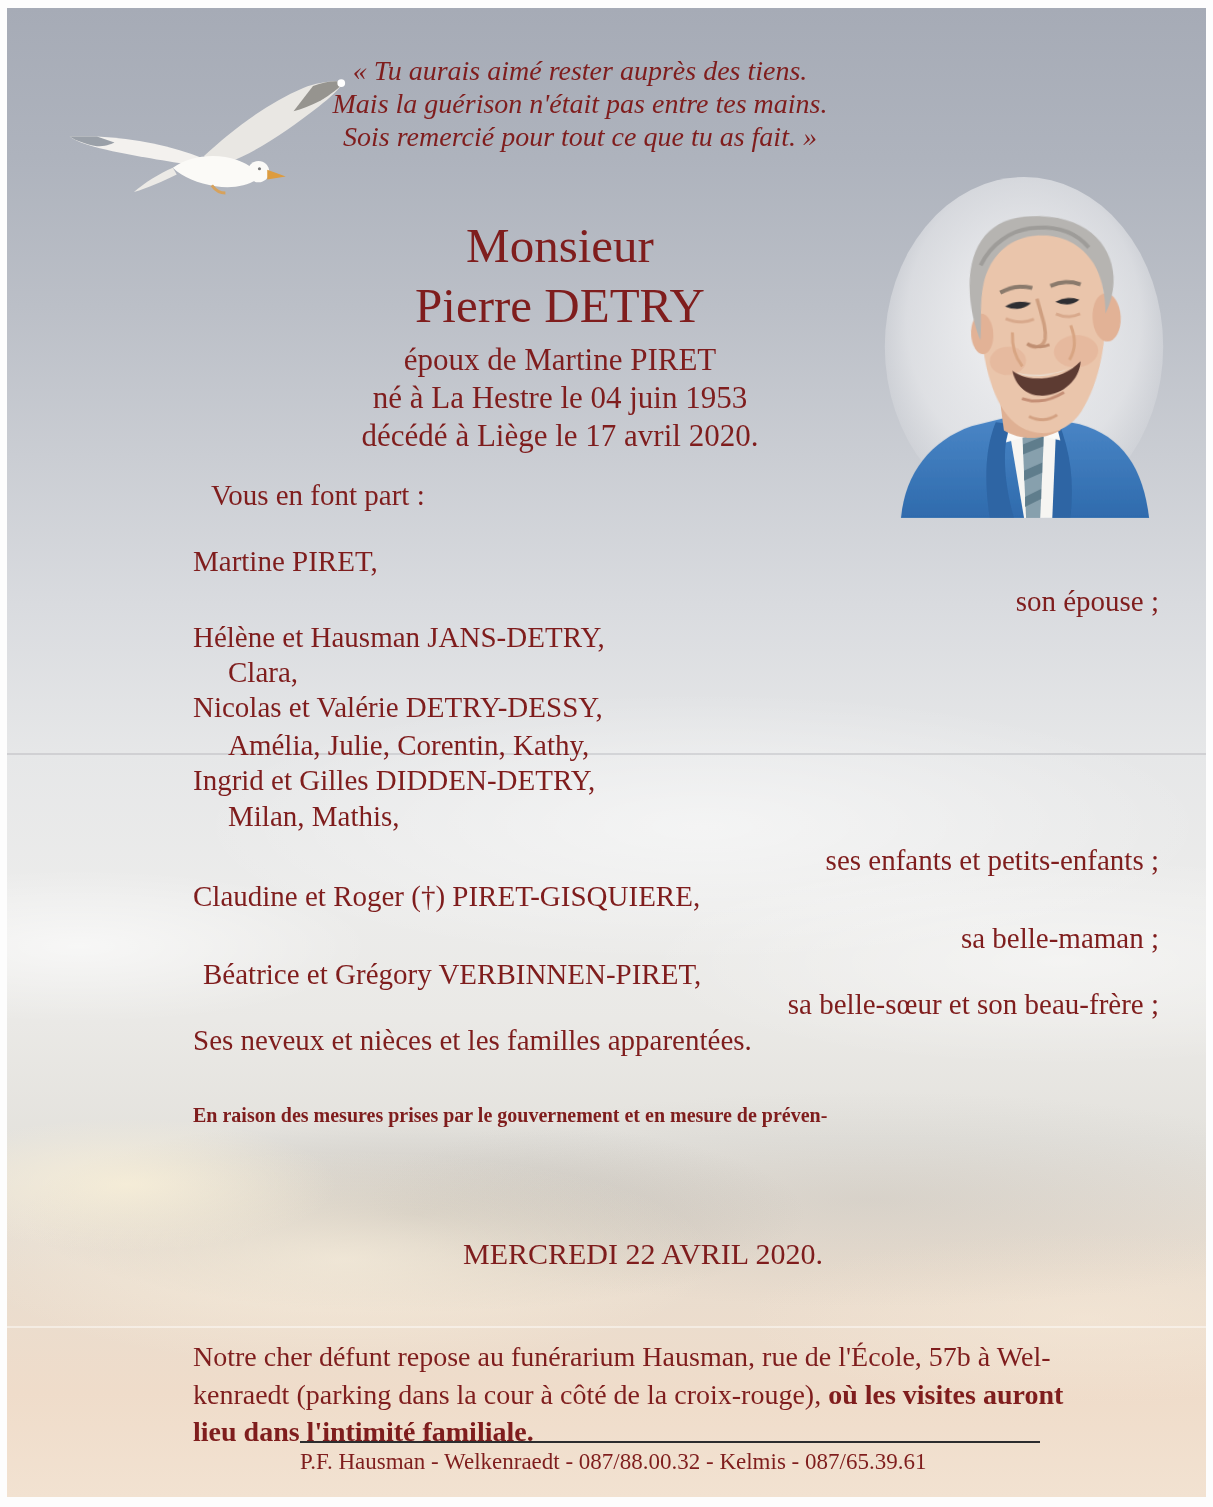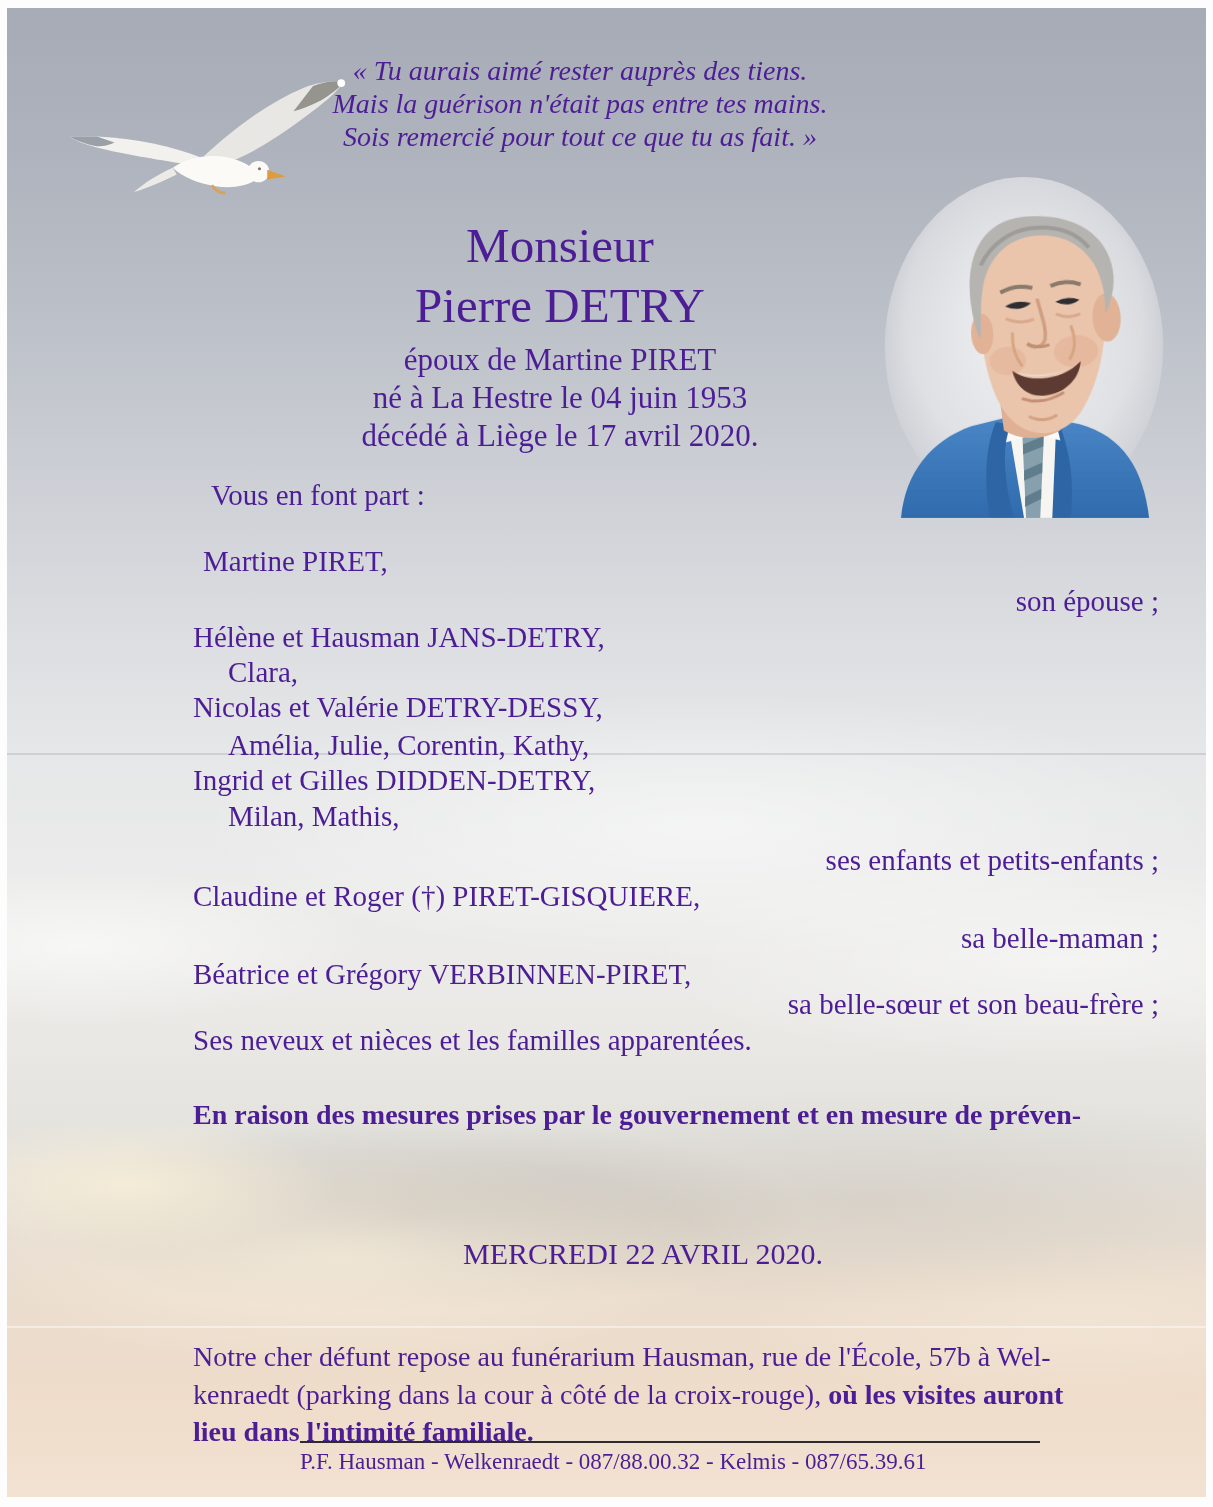--- a/index.html
+++ b/index.html
@@ -1,19 +1,19 @@
 <!DOCTYPE html>
 <html><head>
 <meta charset="utf-8">
 <style>
   html,body{margin:0;padding:0;}
   body{width:1213px;height:1507px;background:#ffffff;}
   .page{
     position:relative;width:1213px;height:1507px;background:#fdfdfd;
-    font-family:"Liberation Serif","DejaVu Serif",serif;color:#4c1d95;overflow:hidden;
+    font-family:"Liberation Serif","DejaVu Serif",serif;color:#7f1d1d;overflow:hidden;
   }
   .sky{
     position:absolute;top:8px;left:7px;right:7px;bottom:10px;
     background:
       radial-gradient(ellipse 300px 95px at 10% 79%, rgba(248,239,216,0.85) 0%, rgba(248,239,216,0) 70%),
       radial-gradient(ellipse 520px 150px at 28% 84%, rgba(250,241,223,0.65) 0%, rgba(250,241,223,0) 72%),
       radial-gradient(ellipse 560px 140px at 34% 81%, rgba(120,117,110,0.26) 0%, rgba(120,117,110,0) 70%),
       radial-gradient(ellipse 700px 150px at 72% 80%, rgba(150,147,140,0.18) 0%, rgba(150,147,140,0) 72%),
       radial-gradient(ellipse 420px 110px at 6% 63%, rgba(255,255,255,0.6) 0%, rgba(255,255,255,0) 70%),
       radial-gradient(ellipse 680px 180px at 58% 55%, rgba(255,255,255,0.5) 0%, rgba(255,255,255,0) 75%),
@@ -37,21 +37,21 @@
   .title-block{
     position:absolute;left:150px;top:216px;width:820px;
     font-size:49px;line-height:60px;text-align:center;
   }
   .sub-block{
     position:absolute;left:150px;top:341px;width:820px;
     font-size:31px;line-height:38px;text-align:center;
   }
   .r{right:54px;}
   .bold{font-weight:bold;}
-  .notice{font-size:28px;font-weight:bold;}
+  .notice{font-size:20px;font-weight:bold;}
   .notice .reg{font-weight:normal;}
   .para{font-size:28px;}
   .center{text-align:center;}
   .rule{position:absolute;left:300px;top:1441px;width:740px;height:2px;background:#2c2c2e;}
   .footer{position:absolute;left:300px;top:1448px;width:740px;text-align:left;font-size:23px;line-height:28px;}
 </style>
 </head>
 <body>
 
 <div class="page">
@@ -139,32 +139,32 @@
     <div>Pierre DETRY</div>
   </div>
   <div class="sub-block">
     <div>époux de Martine PIRET</div>
     <div>né à La Hestre le 04 juin 1953</div>
     <div>décédé à Liège le 17 avril 2020.</div>
   </div>
 
   <div class="t" style="left:211px;top:477px">Vous en font part :</div>
 
-  <div class="t" style="left:203px;top:543px">Martine PIRET,</div>
+  <div class="t" style="left:193px;top:543px">Martine PIRET,</div>
   <div class="t r" style="top:583px">son épouse ;</div>
   <div class="t" style="left:193px;top:619px">Hélène et Hausman JANS-DETRY,</div>
   <div class="t" style="left:228px;top:654px">Clara,</div>
   <div class="t" style="left:193px;top:689px">Nicolas et Valérie DETRY-DESSY,</div>
   <div class="t" style="left:228px;top:727px">Amélia, Julie, Corentin, Kathy,</div>
   <div class="t" style="left:193px;top:762px">Ingrid et Gilles DIDDEN-DETRY,</div>
   <div class="t" style="left:228px;top:798px">Milan, Mathis,</div>
   <div class="t r" style="top:842px">ses enfants et petits-enfants ;</div>
   <div class="t" style="left:193px;top:878px">Claudine et Roger (†) PIRET-GISQUIERE,</div>
   <div class="t r" style="top:920px">sa belle-maman ;</div>
-  <div class="t" style="left:193px;top:956px">Béatrice et Grégory VERBINNEN-PIRET,</div>
+  <div class="t" style="left:203px;top:956px">Béatrice et Grégory VERBINNEN-PIRET,</div>
   <div class="t r" style="top:986px">sa belle-sœur et son beau-frère ;</div>
   <div class="t" style="left:193px;top:1022px">Ses neveux et nièces et les familles apparentées.</div>
 
   <div class="t notice" style="left:193px;top:1097px">En raison des mesures prises par le gouvernement et en mesure de préven-</div>
 
   <div class="t center" style="left:193px;top:1236px;width:900px;font-size:30px">MERCREDI 22 AVRIL 2020.</div>
 
   <div class="t para" style="left:193px;top:1339px">Notre cher défunt repose au funérarium Hausman, rue de l'École, 57b à Wel-</div>
   <div class="t para" style="left:193px;top:1377px">
     <span>kenraedt (parking dans la cour à côté de la croix-rouge), </span><span class="bold">où les visites auront</span>

